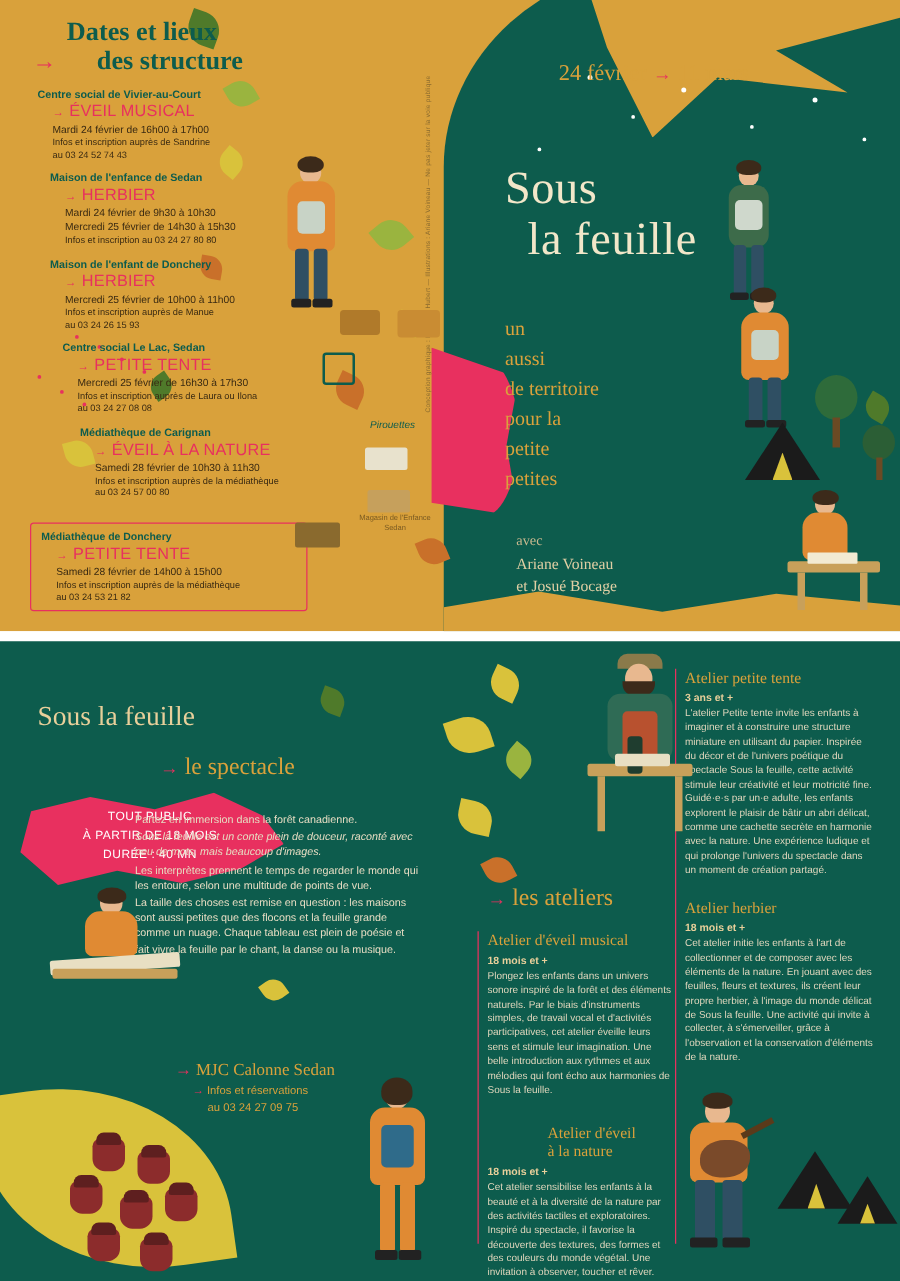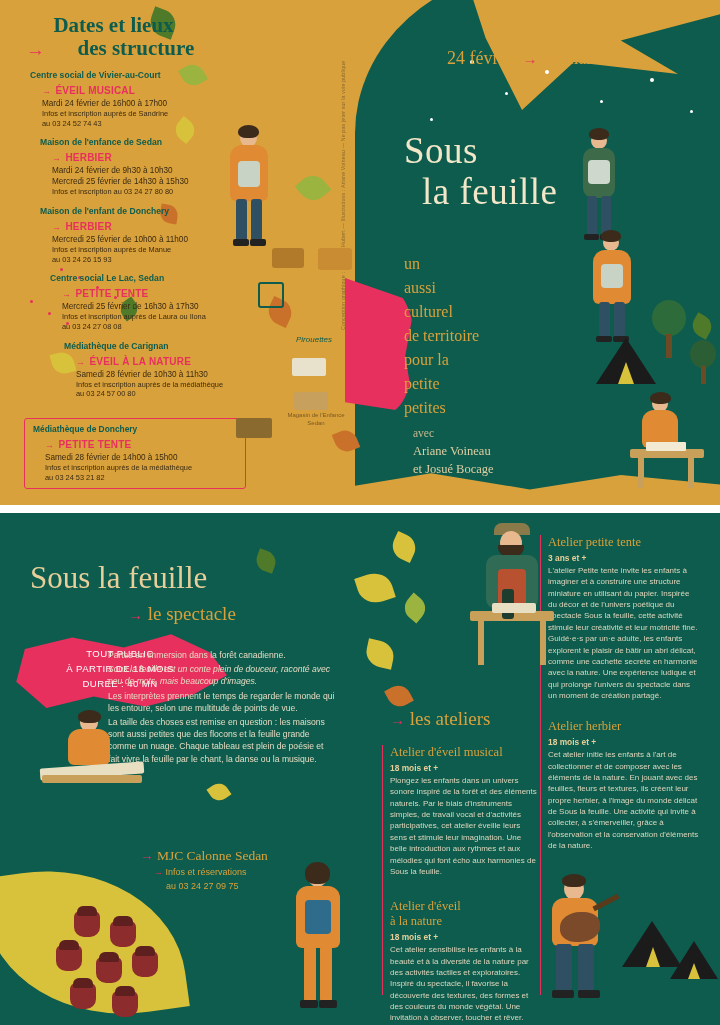--- a/index.html
+++ b/index.html
@@ -51,21 +51,21 @@
   .dates-title .l2 { display:block; padding-left: 24px; }
 
   .ateliers-list { position: absolute; left: 30px; top: 70px; width: 300px; }
   .atelier { margin-bottom: 9px; }
   .atelier.ind1 { margin-left: 10px; }
   .atelier.ind2 { margin-left: 20px; }
   .atelier.ind3 { margin-left: 34px; }
   .lieu { color:#0d5c4d; font-size: 8.6px; font-weight: bold; }
   .theme-row { margin-left: 12px; white-space: nowrap; }
   .theme-arrow { color:#e8305f; font-size: 9px; }
-  .theme { color:#e8305f; font-size: 10px; font-weight: bold; letter-spacing: .2px;}
+  .theme { color:#e8305f; font-size: 13px; font-weight: normal; letter-spacing: .2px;}
   .seance { color:#3a2a12; font-size: 8.2px; margin-left: 12px; line-height: 1.35; }
   .infos { color:#3a2a12; font-size: 7.4px; margin-left: 12px; line-height: 1.3; }
 
   .boxed {
     position: absolute; left: 24px; top: 418px; width: 222px;
     border: 1.4px solid #e8305f; border-radius: 3px; padding: 5px 6px 6px 8px;
   }
   .boxed .lieu { font-size: 8.4px; }
 
   
@@ -108,21 +108,21 @@
   
   .divider { position:absolute; left:0; top:505px; width:720px; height:8px; background:#ffffff; }
 
   
   .panel-bottom {
     position: absolute; left: 0; top: 513px; width: 720px; height: 512px;
     background: #0d5c4d; overflow: hidden;
   }
   .b-title {
     position: absolute; left: 30px; top: 47px;
-    color:#e8cf9a; font-family:"Liberation Serif", serif; font-size: 31px;
+    color:#e8cf9a; font-family:"Liberation Serif", serif; font-size: 22px;
   }
   .b-sub {
     position: absolute; left: 128px; top: 90px; color:#d9a13b;
     font-family:"Liberation Serif", serif; font-size: 19px;
   }
   .b-sub .arr { color:#e8305f; font-size: 15px; }
 
   .pink-burst {
     position: absolute; left: 12px; top: 118px; width: 215px; height: 82px;
     background:#e8305f;
@@ -327,21 +327,20 @@
     </div>
 
     <div class="sous-title">
       <span>Sous</span>
       <span class="l2">la feuille</span>
     </div>
 
     <div class="projet-block">
       <div>un</div>
       <div>aussi</div>
-      <div>culturel</div>
       <div>de territoire</div>
       <div>pour la</div>
       <div>petite</div>
       <div>petites</div>
     </div>
 
     <div class="avec-block">
       <div>avec</div>
       <div class="nm">Ariane Voineau</div>
       <div class="nm">et Josué Bocage</div>
@@ -467,21 +466,21 @@
     <div class="pink-line" style="left:382px;top:232px;height:250px;"></div>
     <div class="pink-line" style="left:540px;top:22px;height:460px;"></div>
 
     <div class="col-a">
       <div class="card">
         <div class="card-title">Atelier d'éveil musical</div>
         <div class="card-age">18 mois et +</div>
         <div class="card-body">Plongez les enfants dans un univers sonore inspiré de la forêt et des éléments naturels. Par le biais d'instruments simples, de travail vocal et d'activités participatives, cet atelier éveille leurs sens et stimule leur imagination. Une belle introduction aux rythmes et aux mélodies qui font écho aux harmonies de Sous la feuille.</div>
       </div>
       <div class="card" style="margin-top:22px;">
-        <div class="card-title" style="white-space:pre-line;">Atelier d'éveil
+        <div class="card-title" style="white-space:pre-line;margin-left:48px;">Atelier d'éveil
 à la nature</div>
         <div class="card-age">18 mois et +</div>
         <div class="card-body">Cet atelier sensibilise les enfants à la beauté et à la diversité de la nature par des activités tactiles et exploratoires. Inspiré du spectacle, il favorise la découverte des textures, des formes et des couleurs du monde végétal. Une invitation à observer, toucher et rêver.</div>
       </div>
     </div>
 
     <div class="col-b">
       <div class="card">
         <div class="card-title">Atelier petite tente</div>
         <div class="card-age">3 ans et +</div>

